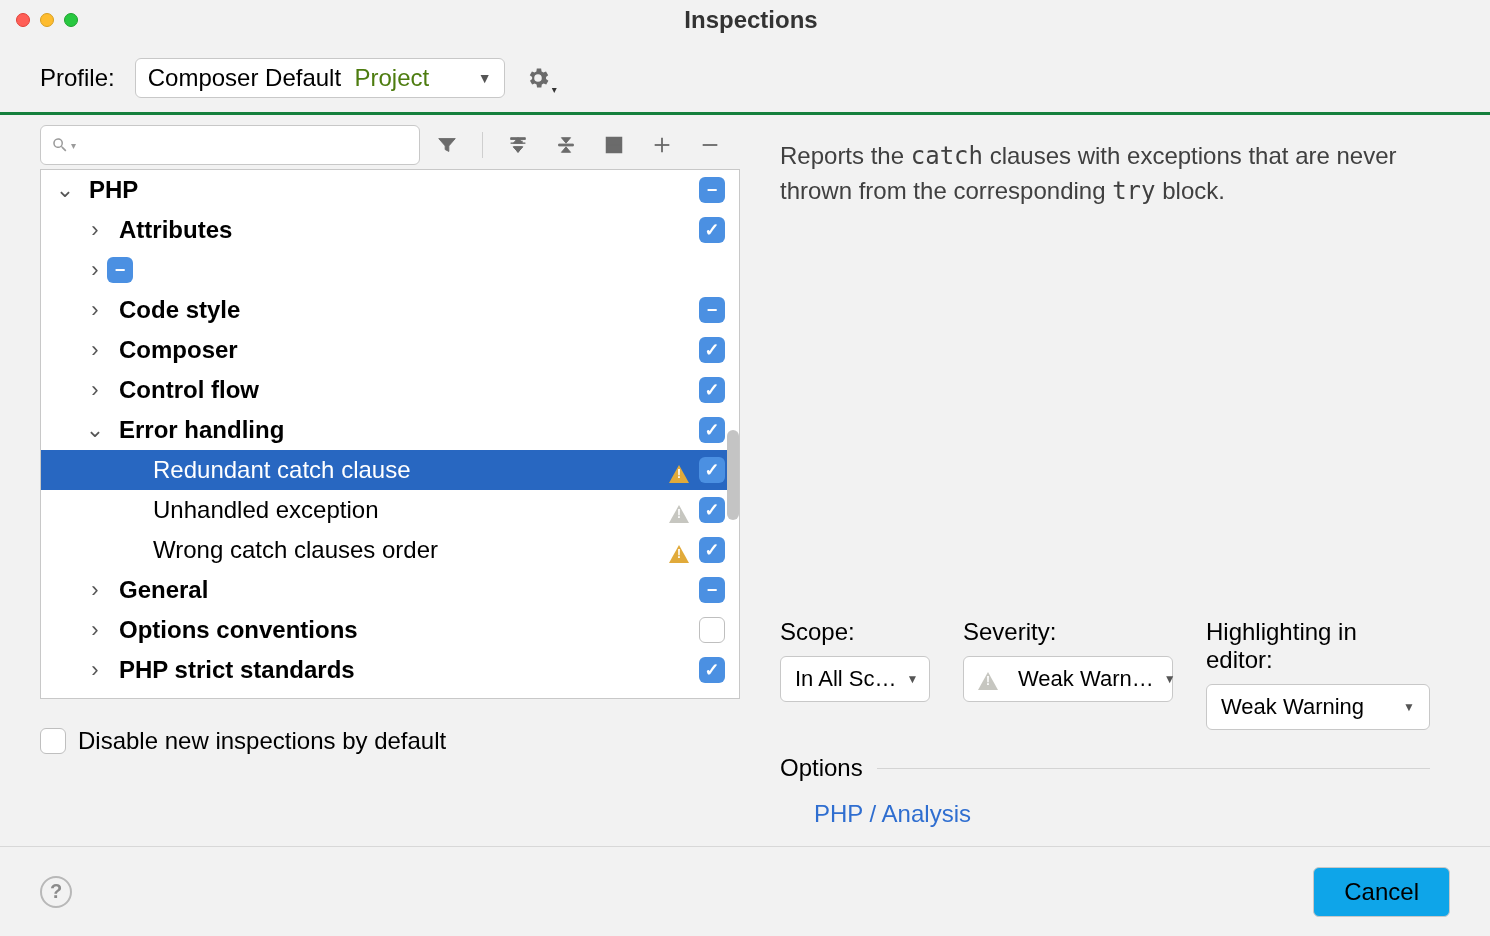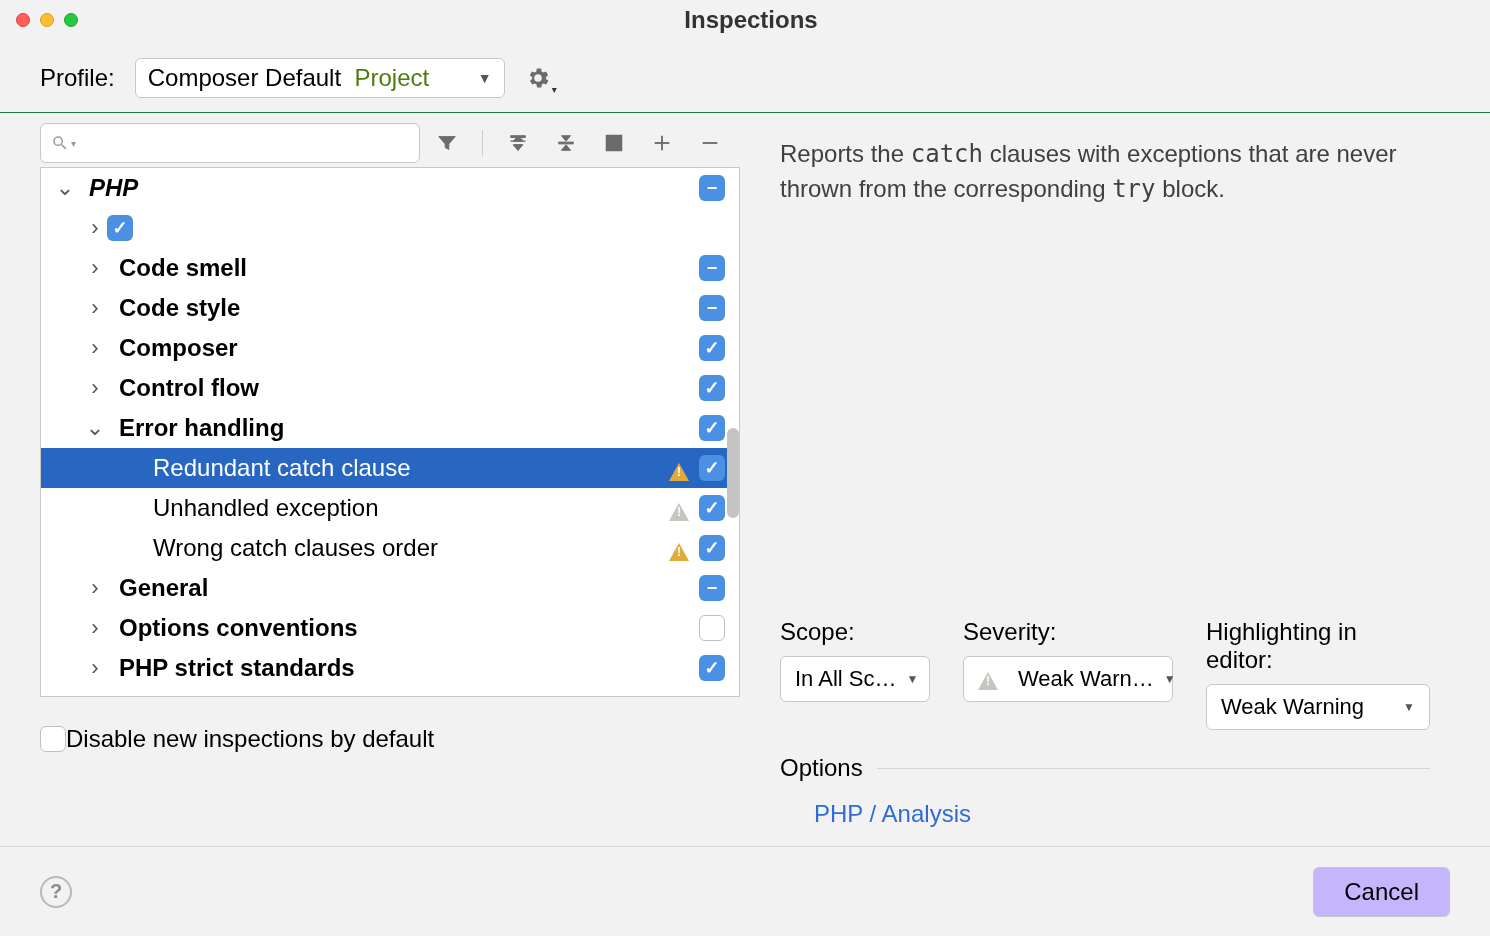--- a/index.html
+++ b/index.html
@@ -5,21 +5,21 @@
   * { box-sizing: border-box; margin: 0; padding: 0; }
   html, body { width: 1490px; height: 936px; font-family: -apple-system, "Helvetica Neue", Arial, sans-serif; font-size: 15px; background:#f2f2f2; color:#000; }
   .window { width:1490px; height:936px; background:#f2f2f2; display:flex; flex-direction:column; }
   .titlebar { height:40px; display:flex; align-items:center; padding:0 16px; position:relative; }
   .traffic { display:flex; gap:10px; }
   .dot { width:14px; height:14px; border-radius:50%; }
   .dot.red { background:#ff5f57; border:1px solid #e14138; }
   .dot.yellow { background:#febc2e; border:1px solid #d79f22; }
   .dot.green { background:#28c840; border:1px solid #1fa32f; }
   .titlebar .title { position:absolute; left:12px; right:0; text-align:center; font-weight:700; font-size:24px; color:#333; pointer-events:none;}
-  .profile-row { padding:18px 40px 14px 40px; display:flex; align-items:center; gap:20px; border-bottom:1px solid #15803d; }
+  .profile-row { padding:18px 40px 14px 40px; display:flex; align-items:center; gap:20px; border-bottom:3px solid #15803d; }
   .profile-label { font-size:24px; color:#000; }
   .profile-select { display:flex; align-items:center; border:1px solid #c8c8c8; border-radius:6px; background:#fff; height:40px; padding:0 12px; font-size:24px; gap:8px; min-width:370px; justify-content:space-between;}
   .profile-select .name { font-weight:400; }
   .profile-select .scope { color:#4d7c0f; }
   .gear { width:26px; height:26px; fill:#6b6b6b; }
   .dropdown-arrow { font-size:14px; color:#555; }
   .body { display:flex; padding:10px 0 0 40px; gap:40px; flex:1; min-height:0;}
   .left { width:700px; display:flex; flex-direction:column; }
   .search-row { display:flex; align-items:center; gap:14px; margin-bottom:4px;}
   .search-box { flex:0 0 380px; height:40px; border:1px solid #c8c8c8; border-radius:6px; background:#fff; display:flex; align-items:center; padding:0 10px; }
@@ -35,41 +35,41 @@
   .tree-row .label { font-weight:700; flex:1;}
   .tree-row.leaf .label { font-weight:400; }
   .tree-row.selected { background:#2867c1; color:#fff; }
   .cbox { width:26px; height:26px; border-radius:6px; display:flex; align-items:center; justify-content:center; font-size:18px; font-weight:700; color:#fff;}
   .cbox.checked { background:#4b90e2; }
   .cbox.mixed { background:#4b90e2; }
   .cbox.empty { background:#fff; border:1px solid #bfbfbf;}
   .indent-0 { padding-left:12px; }
   .indent-1 { padding-left:42px; }
   .indent-2 { padding-left:112px; }
-  .indent-0 .label{ margin-left:12px;font-style:italic;}
+  .indent-0 .label{ margin-left:12px;}
   .indent-1 .label{ margin-left:12px;}
   .scrollbar-v { position:absolute; right:0; top:260px; width:12px; height:90px; background:#c4c4c4; border-radius:6px;}
-  .disable-row { display:flex; align-items:center; padding:28px 0; font-size:24px;}
+  .disable-row { display:flex; align-items:center; gap:12px; padding:28px 0; font-size:24px;}
   .disable-cb { width:26px; height:26px; border:1px solid #bfbfbf; border-radius:6px; background:#fff;}
   .right { flex:1; padding:14px 60px 0 0; font-size:24px; display:flex; flex-direction:column;}
   .desc { line-height:1.45; color:#404040; }
   .desc code { font-family: ui-monospace, "SF Mono", Menlo, monospace; font-size:24px; }
   .sev-row { display:flex; gap:33px; margin-top:auto; padding-top:40px;}
   .sev-col { display:flex; flex-direction:column; gap:10px; }
   .sev-label { font-size:24px; }
   .sel { border:1px solid #c8c8c8; border-radius:6px; background:#fff; height:46px; display:flex; align-items:center; padding:0 14px; font-size:22px; gap:10px; justify-content:space-between; white-space:nowrap;}
   .sel .tri { font-size:12px; color:#555; margin-left:auto;}
   .opts-row { margin-top:24px; display:flex; align-items:center; gap:14px; font-size:24px;}
   .opts-row .line { flex:1; height:1px; background:#d4d4d4;}
   .link { color:#2f6ed0; margin:18px 0 0 34px; font-size:24px;}
   .footer { border-top:1px solid #d8d8d8; height:90px; display:flex; align-items:center; padding:0 40px; gap:16px;}
   .help { width:32px; height:32px; border:2px solid #b8b8b8; border-radius:50%; display:flex; align-items:center; justify-content:center; color:#8b8b8b; font-size:20px; font-weight:700;}
   .footer-spacer { flex:1; }
   .btn { height:50px; border-radius:6px; font-size:24px; padding:0 30px; display:flex; align-items:center; justify-content:center; cursor:pointer;}
-  .btn-cancel { background:#c4b5fd; border:1px solid #c8c8c8; }
+  .btn-cancel { background:#0ea5e9; border:1px solid #c8c8c8; }
   .btn-ok { background:#3b7cd1; color:#fff; border:1px solid #2f6bbd; min-width:120px;}
   .warn-tri { display:inline-block; width:0; height:0; border-left:10px solid transparent; border-right:10px solid transparent; }
   .warn-yellow { border-bottom:18px solid #e1aa3a; position:relative;}
   .warn-gray { border-bottom:18px solid #c6c6c0; position:relative;}
   .warn-excl { position:absolute; top:5px; left:-2px; width:4px; height:8px; color:#fff; font-size:12px; font-weight:700; line-height:8px;}
   .search-tri { font-size:10px; color:#9b9b9b; margin-left:2px;}
   .gear-wrap { position:relative; display:flex; align-items:center;}
   .gear-tri { position:absolute; right:-6px; bottom:-4px; font-size:10px; color:#333;}
   .warn-wrap { margin-right:10px; position:relative; height:18px; }
 </style>
@@ -158,25 +158,25 @@
 
       <div class="tree-box">
         <div class="tree-scroll" id="tree-rows">
             <div class="tree-row indent-0">
               <span class="chev" style="font-size: 22px; width: 24px;">⌄</span>
               <span class="label">PHP</span>
               <div class="cbox mixed">−</div>
             </div>
             <div class="tree-row indent-1">
               <span class="chev" style="font-size: 22px; width: 24px;">›</span>
-              <div class="cbox checked">✓</div>
-            </div>
-            <div class="tree-row indent-1">
-              <span class="chev" style="font-size: 22px; width: 24px;">›</span>
-              <span class="label">Code smell</span>
+              <span class="label">Attributes</span>
+              <div class="cbox checked">✓</div>
+            </div>
+            <div class="tree-row indent-1">
+              <span class="chev" style="font-size: 22px; width: 24px;">›</span>
               <div class="cbox mixed">−</div>
             </div>
             <div class="tree-row indent-1">
               <span class="chev" style="font-size: 22px; width: 24px;">›</span>
               <span class="label">Code style</span>
               <div class="cbox mixed">−</div>
             </div>
             <div class="tree-row indent-1">
               <span class="chev" style="font-size: 22px; width: 24px;">›</span>
               <span class="label">Composer</span>

